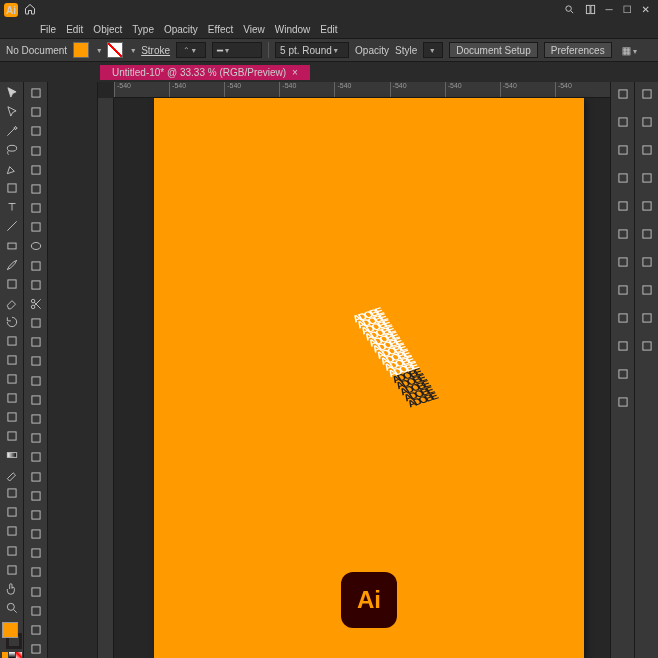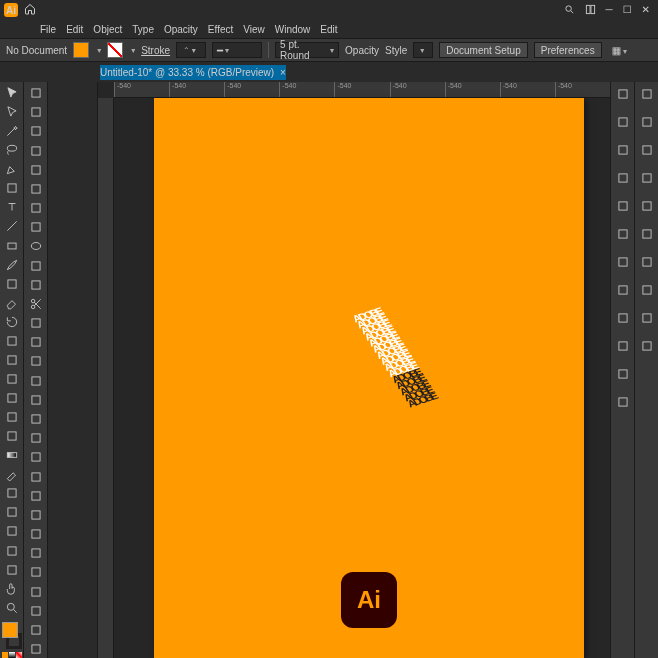--- a/index.html
+++ b/index.html
@@ -11,21 +11,21 @@
   .win-controls span { cursor:pointer; }
   .menubar { height:18px; background:#2a2a2a; display:flex; align-items:center; gap:10px; padding-left:40px; }
   .menubar span { cursor:pointer; }
   .controlbar { height:24px; background:#383838; border-top:1px solid #1a1a1a; border-bottom:1px solid #1a1a1a; display:flex; align-items:center; padding:0 6px; gap:6px; font-size:9px; }
   .swatch { width:16px; height:16px; background:#ff9a00; border:1px solid #666; }
   .swatch.none { background:#fff; position:relative; }
   .swatch.none::after { content:""; position:absolute; inset:0; background:linear-gradient(45deg,transparent 45%,red 45%,red 55%,transparent 55%); }
   .ctrl-field { background:#2a2a2a; border:1px solid #1a1a1a; padding:1px 4px; height:16px; display:flex; align-items:center; }
   .ctrl-btn { background:#4a4a4a; border:1px solid #1a1a1a; padding:1px 6px; height:16px; display:flex; align-items:center; cursor:pointer; }
   .doc-tab-bar { height:20px; background:#2a2a2a; display:flex; align-items:center; padding-left:100px; }
-  .doc-tab { background:#0369a1; padding:2px 0; font-size:9px; display:flex; align-items:center; gap:6px; }
+  .doc-tab { background:#be185d; padding:2px 12px; font-size:9px; display:flex; align-items:center; gap:6px; }
   .doc-tab .close { cursor:pointer; }
   .workspace { position:absolute; top:82px; left:0; right:0; bottom:0; display:flex; }
   .toolcol { width:24px; background:#383838; border-right:1px solid #1a1a1a; display:flex; flex-direction:column; align-items:center; padding-top:2px; gap:1px; }
   .tool { width:20px; height:20px; display:flex; align-items:center; justify-content:center; cursor:pointer; border-radius:2px; }
   .tool svg { width:14px; height:14px; stroke:#ccc; fill:none; stroke-width:1.5; }
   .fillstroke { width:24px; height:30px; position:relative; margin-top:4px; }
   .fillstroke .fill { position:absolute; top:0; left:2px; width:16px; height:16px; background:#ff9a00; border:1px solid #999; }
   .fillstroke .stroke { position:absolute; bottom:0; right:2px; width:16px; height:16px; background:#383838; border:3px solid #231f20; }
   .paneldock .toolcol { border-left:1px solid #1a1a1a; border-right:none; }
   .canvas-area { flex:1; background:#262626; position:relative; overflow:hidden; }
@@ -86,21 +86,21 @@
   <div class="swatch none"></div>
     <span class="chevron">▾</span>
   <span style="text-decoration:underline">Stroke</span>
   <div class="ctrl-field" style="width:30px">
       <span class="chevron">⌃</span>
       <span></span>
       <span class="chevron">▾</span>
     </div>
   <div class="ctrl-field" style="width:50px">━<span class="chevron">▾</span></div>
   <div class="sep"></div>
-  <div class="ctrl-field" style="width:64px">
+  <div class="ctrl-field" style="width:74px">
       <span>5 pt. Round</span>
       <span class="chevron">▾</span>
     </div>
   <span style="">Opacity</span>
   <span>Style</span>
   <div class="ctrl-field" style="width:20px">
       <span class="chevron">▾</span>
     </div>
   <div class="ctrl-btn">
       <span>Document Setup</span>

